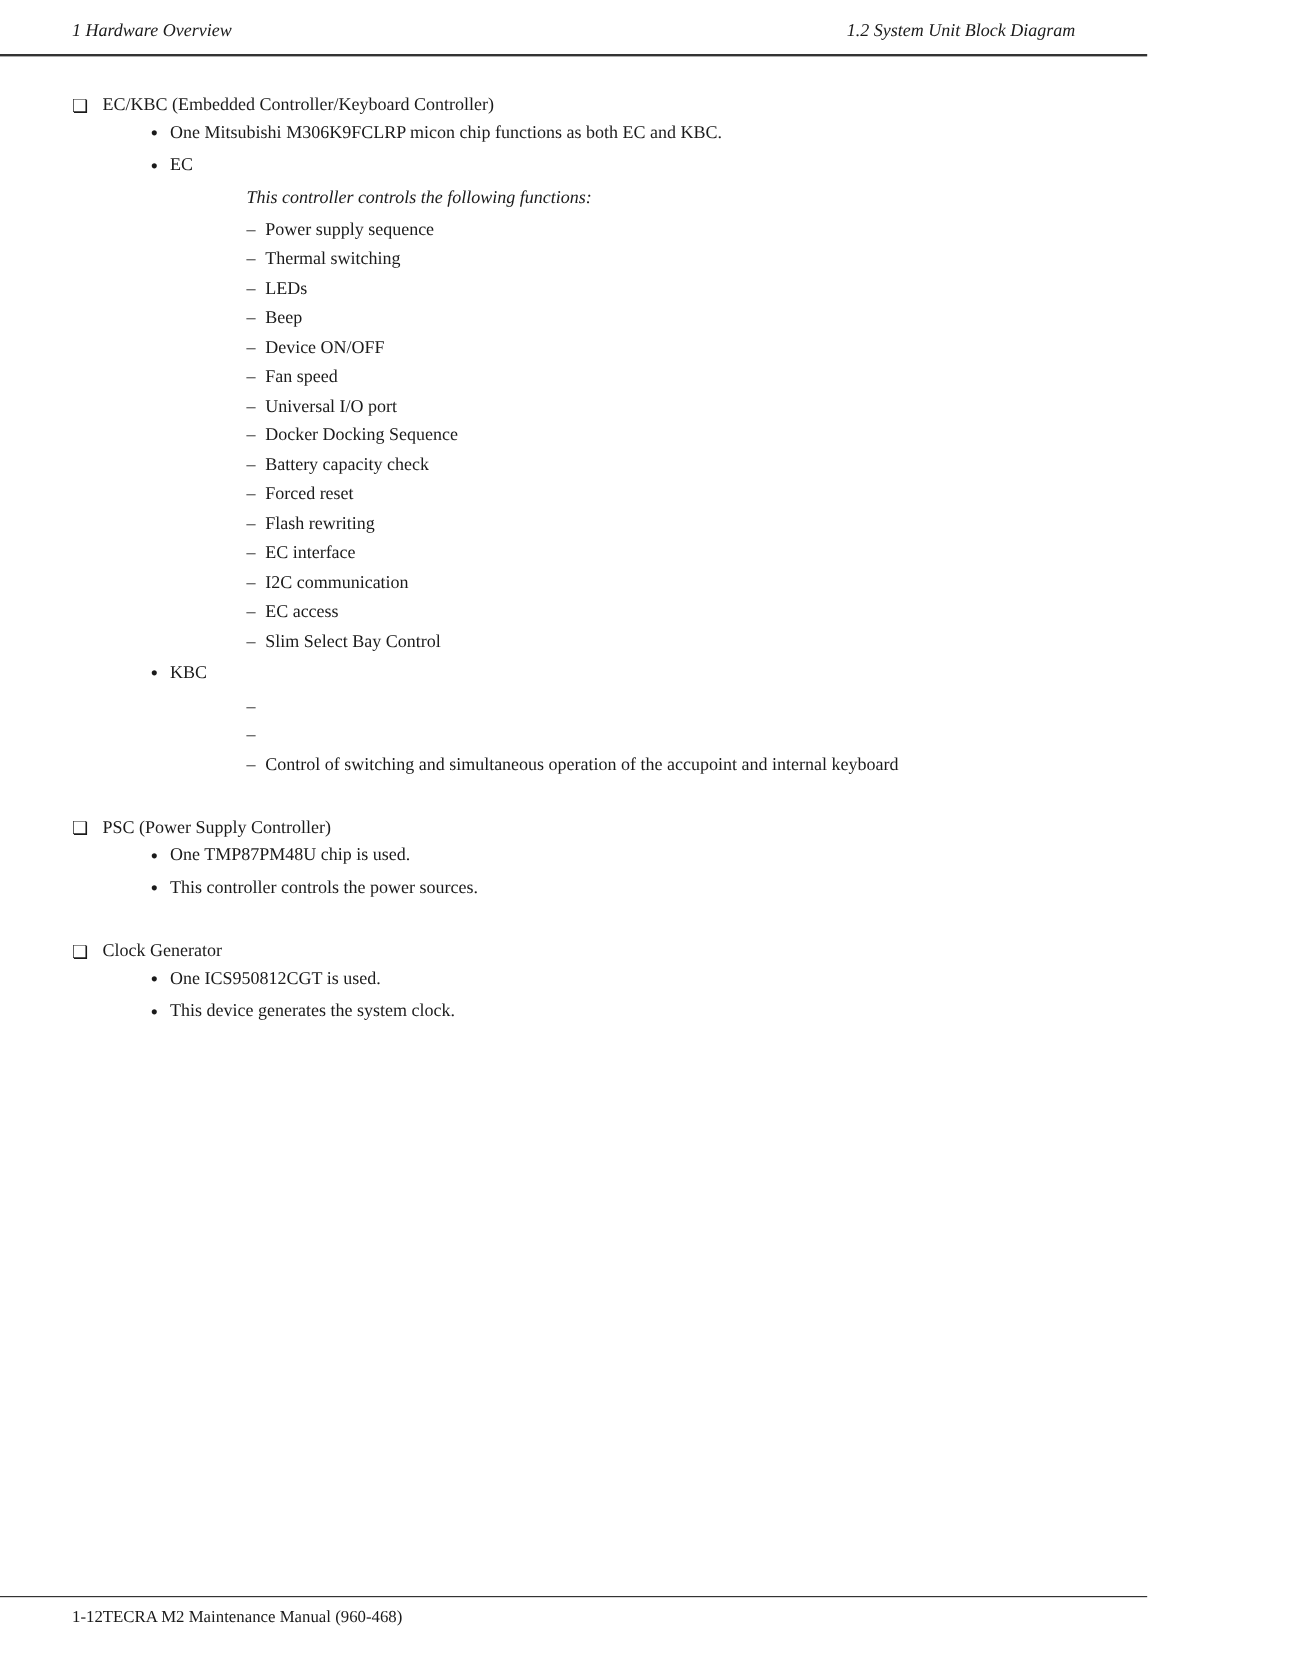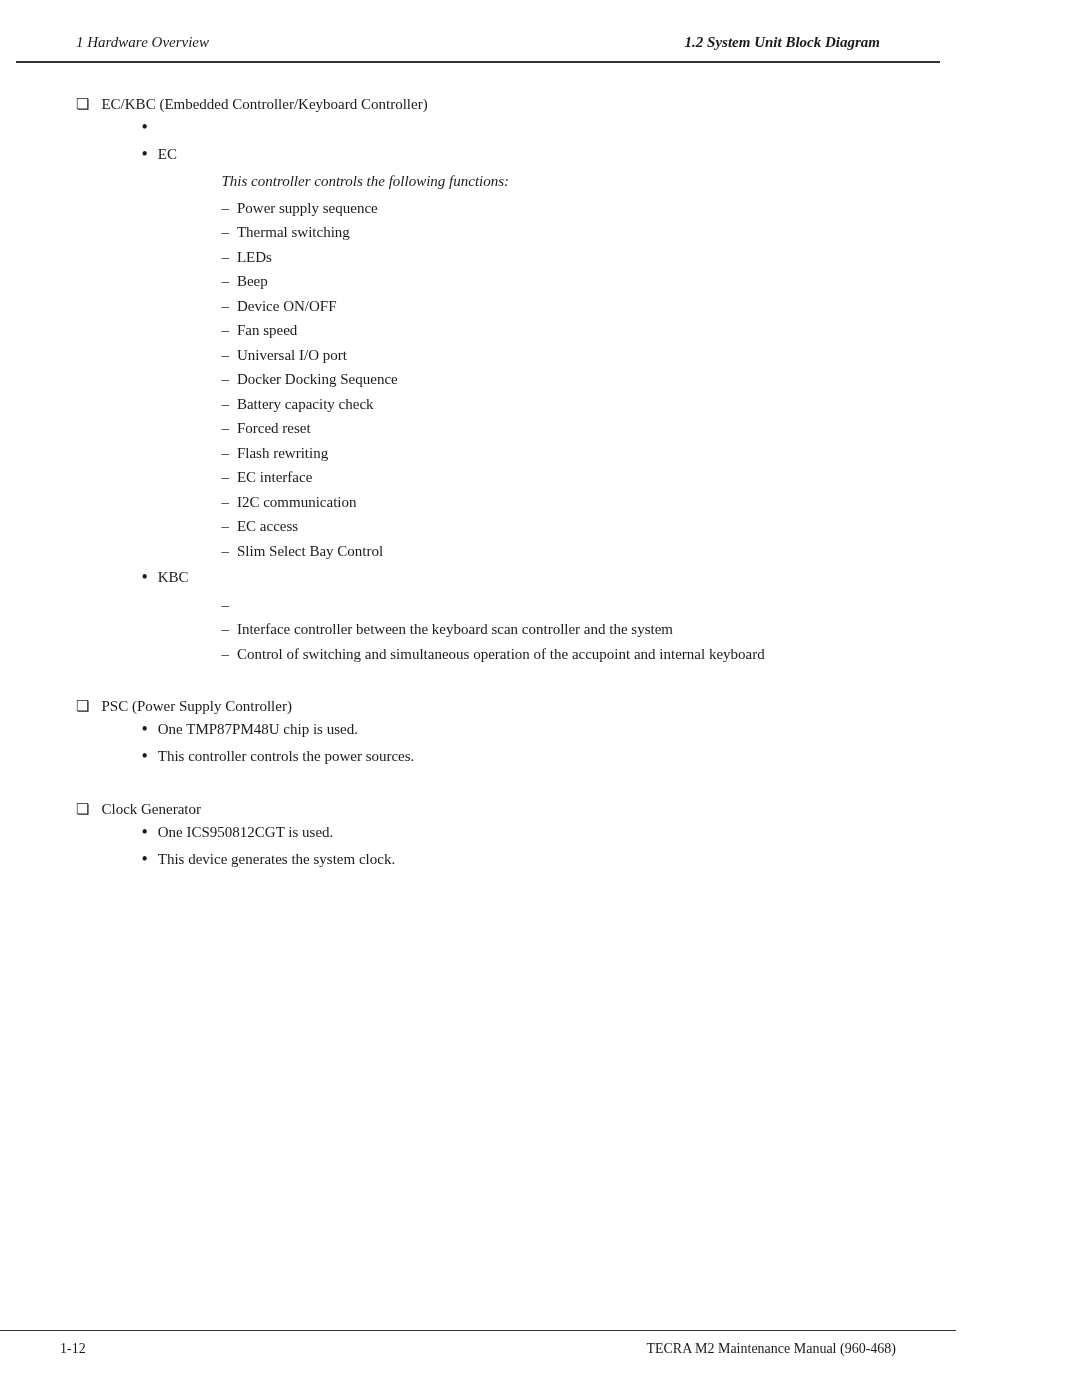--- a/index.html
+++ b/index.html
@@ -14,21 +14,21 @@
       font-size: 15px;
       color: #1a1a1a;
       width: 1080px;
       min-height: 1397px;
       position: relative;
     }
 
     .page {
       width: 956px;
       min-height: 1397px;
-      padding: 16px;
+      padding: 0;
       position: relative;
     }
 
     
     .header {
       display: flex;
       justify-content: space-between;
       align-items: center;
       padding: 18px 60px 10px 60px;
       border-bottom: 2px solid #333;
@@ -36,31 +36,29 @@
     }
 
     .header-left {
       font-style: italic;
       font-size: 15px;
     }
 
     .header-right {
       font-style: italic;
       font-size: 15px;
-      font-weight: bold;
     }
 
     
     .footer {
       position: absolute;
       bottom: 30px;
       left: 0;
       right: 0;
       display: flex;
-      justify-content: space-between;
       padding: 10px 60px;
       border-top: 1px solid #333;
       font-size: 14px;
     }
 
     
     .content {
       padding: 0 60px;
     }
 
@@ -167,20 +165,21 @@
 
     <div class="checkbox-item section-gap">
       <span class="checkbox-icon">❏</span>
       <div>
         <span class="checkbox-text">EC/KBC (Embedded Controller/Keyboard Controller)</span>
 
         <div class="bullet-list">
 
           <div class="bullet-item">
             <span class="bullet-dot">•</span>
+            <span class="bullet-text">One Mitsubishi M306K9FCLRP micon chip functions as both EC and KBC.</span>
           </div>
 
           <div class="bullet-item">
             <span class="bullet-dot">•</span>
             <span class="bullet-text">EC</span>
           </div>
           <div class="controller-intro">This controller controls the following functions:</div>
           <div class="dash-list" id="ec-dashes">
               <div class="dash-item">
                 <span class="dash">–</span>
@@ -247,21 +246,20 @@
           <div class="bullet-item" style="margin-top:4px;">
             <span class="bullet-dot">•</span>
             <span class="bullet-text">KBC</span>
           </div>
           <div class="dash-list" id="kbc-dashes">
               <div class="dash-item">
                 <span class="dash">–</span>
               </div>
               <div class="dash-item">
                 <span class="dash">–</span>
-                <span class="dash-text">Interface controller between the keyboard scan controller and the system</span>
               </div>
               <div class="dash-item">
                 <span class="dash">–</span>
                 <span class="dash-text">Control of switching and simultaneous operation of the accupoint and internal keyboard</span>
               </div>
             </div>
 
         </div>
       </div>
     </div>

